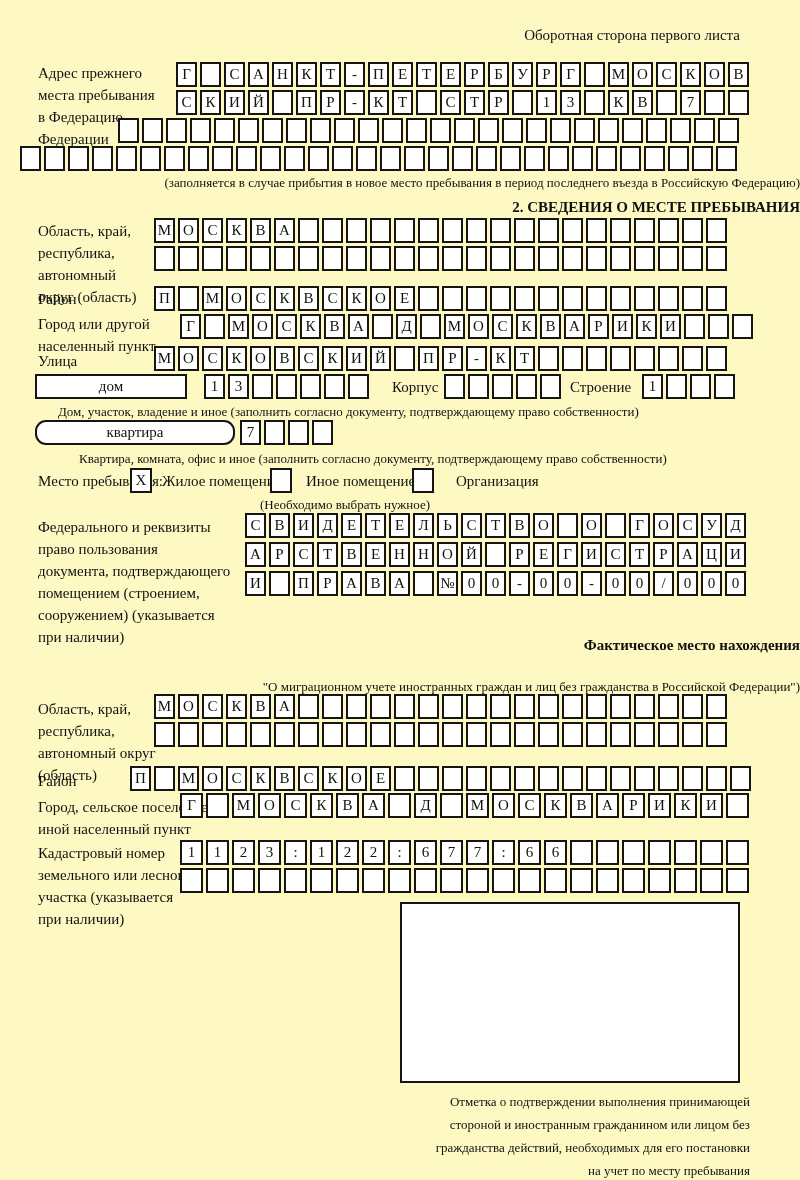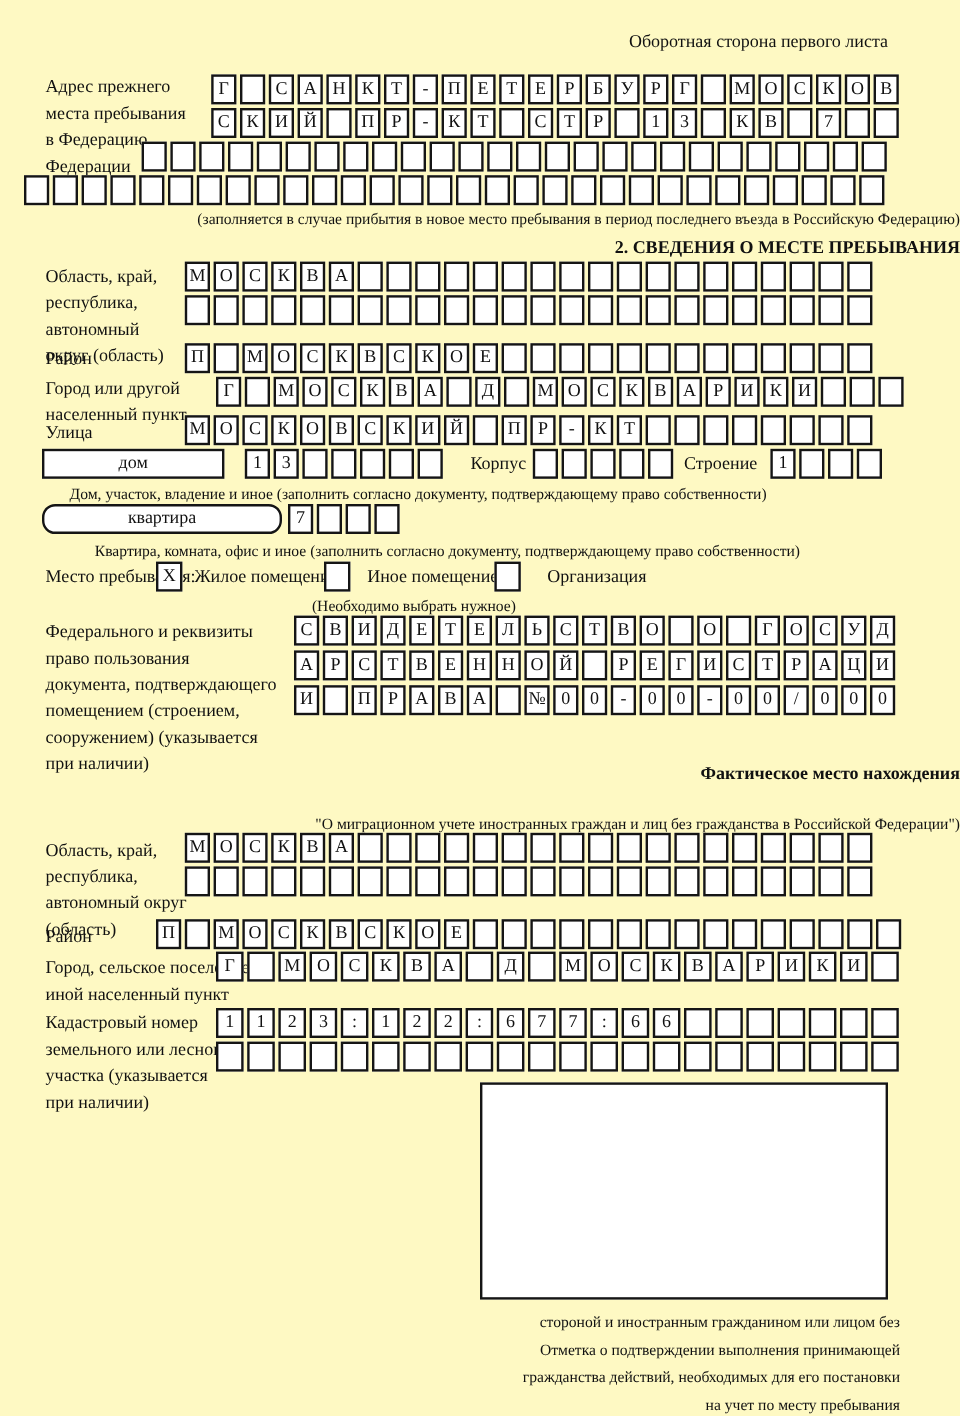--- a/index.html
+++ b/index.html
@@ -590,19 +590,19 @@
       <span class="cell"></span>
       <span class="cell"></span>
       <span class="cell"></span>
       <span class="cell"></span>
       <span class="cell"></span>
       <span class="cell"></span>
     </div>
 
   <div class="markbox" style="left:400px;top:902px;width:340px;height:181px;"></div>
   <div class="abs note center" style="left:390px;top:1090px;width:360px;">
+    <div class="note" style="line-height:23px;">Отметка о подтверждении выполнения принимающей</div>
     <div class="note" style="line-height:23px;">стороной и иностранным гражданином или лицом без</div>
-    <div class="note" style="line-height:23px;">Отметка о подтверждении выполнения принимающей</div>
     <div class="note" style="line-height:23px;">гражданства действий, необходимых для его постановки</div>
     <div class="note" style="line-height:23px;">на учет по месту пребывания</div>
   </div>
 
 </div>
 
 </body></html>

